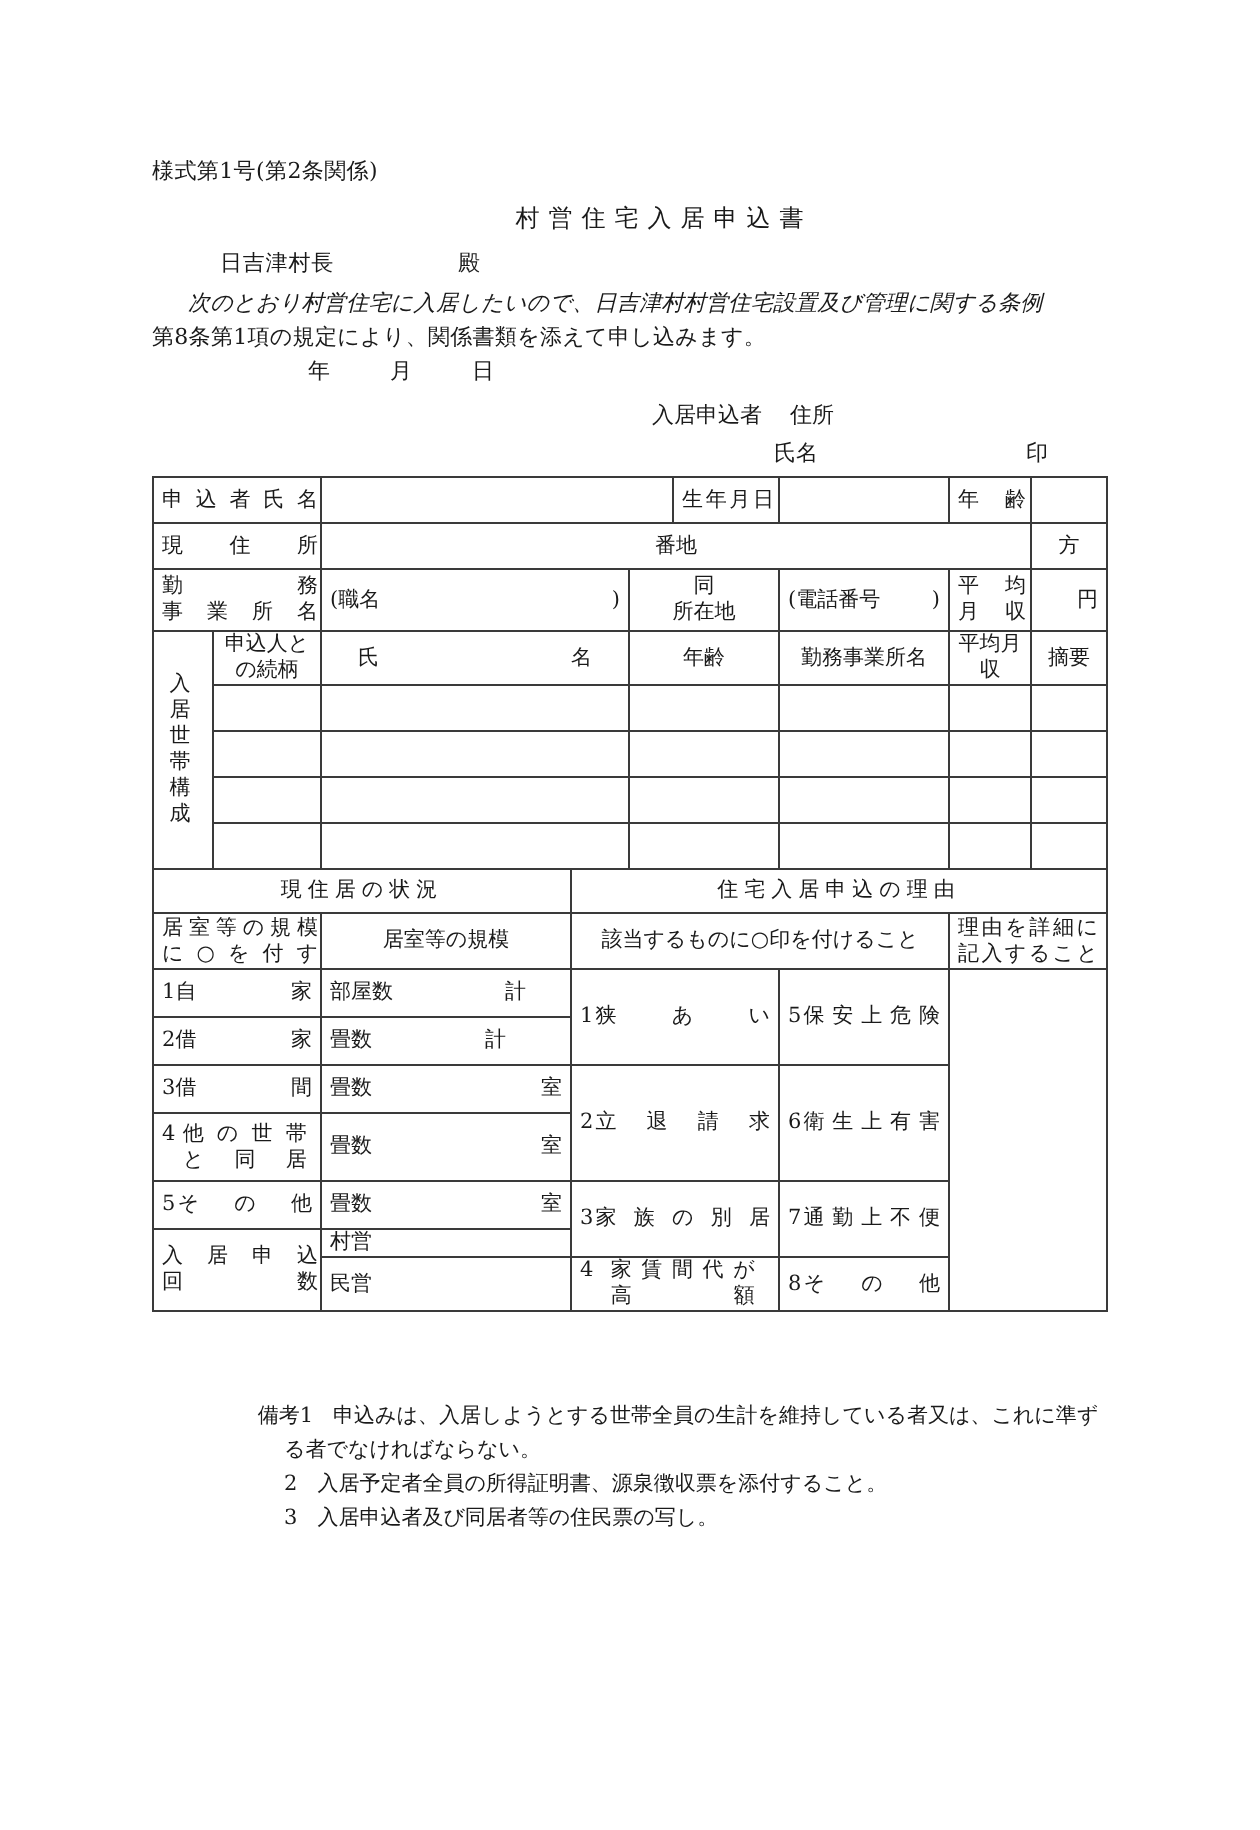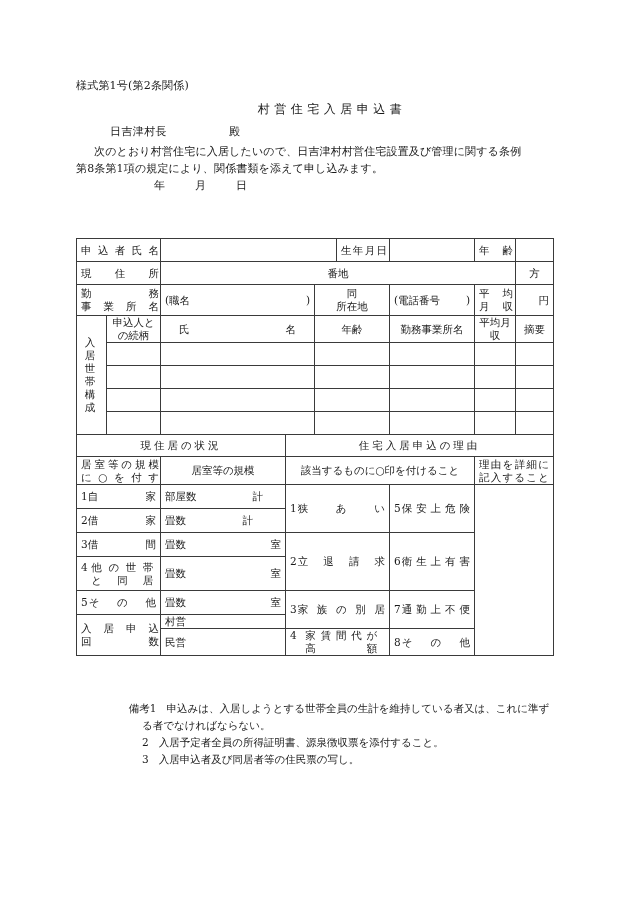--- a/index.html
+++ b/index.html
@@ -53,21 +53,21 @@
     margin-left: 62px;
   }
   .body-para {
     position: absolute;
     left: 76px; top: 143px;
     width: 480px;
     font-size: 11px;
     line-height: 17px;
     letter-spacing: 0.15px;
   }
-  .body-para .l1 { display: block; text-indent: 18px; }
+  .body-para .l1 { display: block; text-indent: 18px; font-style: italic; }
   .body-para .l2 { display: block; }
   .date-line {
     position: absolute;
     left: 154px; top: 178px;
     font-size: 11px;
     white-space: nowrap;
   }
   .date-line span { display: inline-block; }
   .date-line .y { }
   .date-line .m { margin-left: 30px; }
@@ -185,20 +185,28 @@
 
   <div class="body-para">
     <span class="l1">次のとおり村営住宅に入居したいので、日吉津村村営住宅設置及び管理に関する条例</span>
     <span class="l2">第8条第1項の規定により、関係書類を添えて申し込みます。</span>
   </div>
 
   <div class="date-line">
     <span class="y">年</span><span class="m">月</span><span class="d">日</span>
   </div>
 
+  <div class="applicant-block">
+    <div class="row1">
+      <span class="lbl">入居申込者</span><span class="val">住所</span>
+    </div>
+    <div class="row2">
+      <span class="val">氏名</span><span class="seal">印</span>
+    </div>
+  </div>
 
   <table class="form">
     <colgroup>
       <col style="width:30px">
       <col style="width:54px">
       <col style="width:71px">
       <col style="width:54px">
       <col style="width:29px">
       <col style="width:22px">
       <col style="width:53px">

